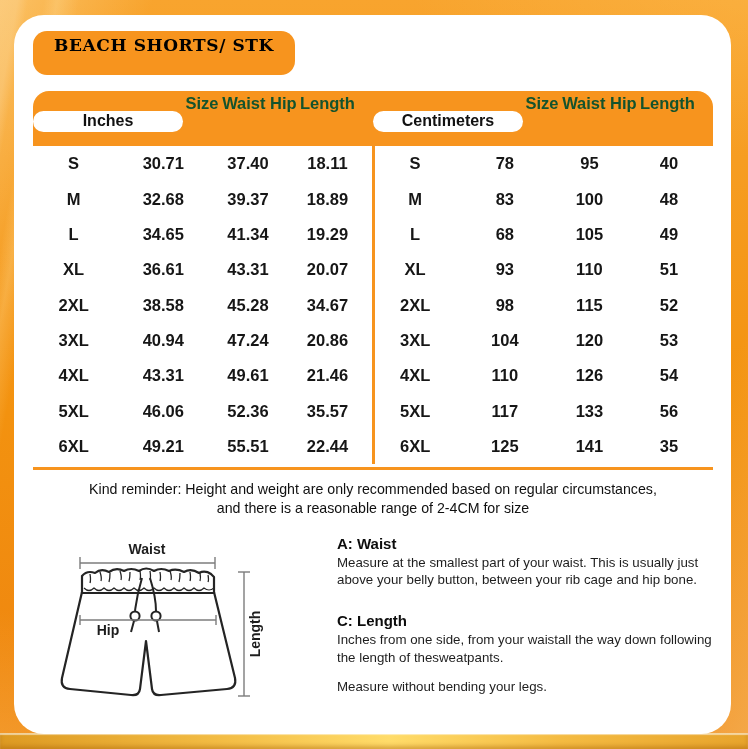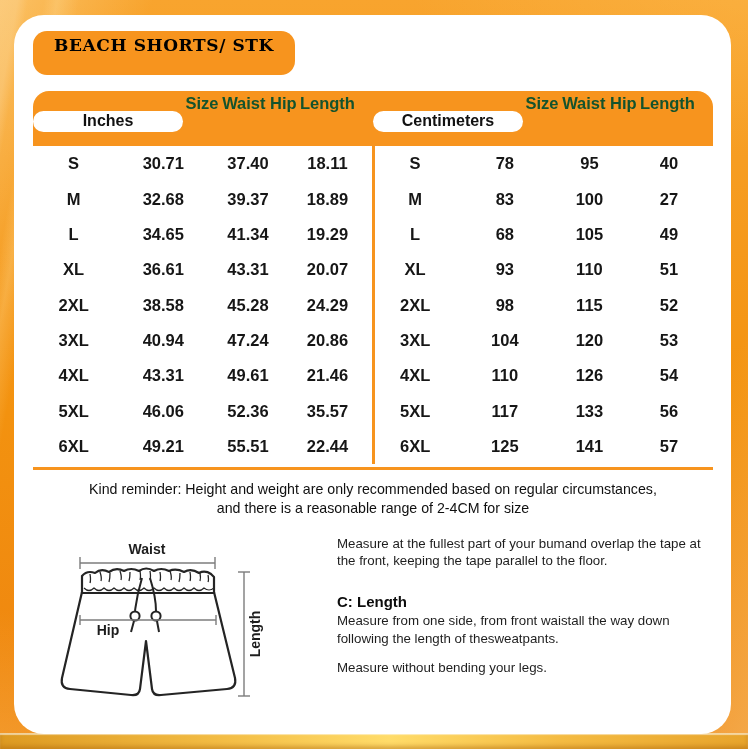--- a/index.html
+++ b/index.html
@@ -110,21 +110,21 @@
           <span class="t-cell">34.65</span>
           <span class="t-cell">41.34</span>
           <span class="t-cell">19.29</span>
           <span class="t-cell">XL</span>
           <span class="t-cell">36.61</span>
           <span class="t-cell">43.31</span>
           <span class="t-cell">20.07</span>
           <span class="t-cell">2XL</span>
           <span class="t-cell">38.58</span>
           <span class="t-cell">45.28</span>
-          <span class="t-cell">24.29</span>
+          <span class="t-cell">34.67</span>
           <span class="t-cell">3XL</span>
           <span class="t-cell">40.94</span>
           <span class="t-cell">47.24</span>
           <span class="t-cell">20.86</span>
           <span class="t-cell">4XL</span>
           <span class="t-cell">43.31</span>
           <span class="t-cell">49.61</span>
           <span class="t-cell">21.46</span>
           <span class="t-cell">5XL</span>
           <span class="t-cell">46.06</span>
@@ -137,21 +137,21 @@
         </div>
       <div class="divider-v"></div>
       <div class="t-body">
           <span class="t-cell">S</span>
           <span class="t-cell">78</span>
           <span class="t-cell">95</span>
           <span class="t-cell">40</span>
           <span class="t-cell">M</span>
           <span class="t-cell">83</span>
           <span class="t-cell">100</span>
-          <span class="t-cell">27</span>
+          <span class="t-cell">48</span>
           <span class="t-cell">L</span>
           <span class="t-cell">68</span>
           <span class="t-cell">105</span>
           <span class="t-cell">49</span>
           <span class="t-cell">XL</span>
           <span class="t-cell">93</span>
           <span class="t-cell">110</span>
           <span class="t-cell">51</span>
           <span class="t-cell">2XL</span>
           <span class="t-cell">98</span>
@@ -165,21 +165,21 @@
           <span class="t-cell">110</span>
           <span class="t-cell">126</span>
           <span class="t-cell">54</span>
           <span class="t-cell">5XL</span>
           <span class="t-cell">117</span>
           <span class="t-cell">133</span>
           <span class="t-cell">56</span>
           <span class="t-cell">6XL</span>
           <span class="t-cell">125</span>
           <span class="t-cell">141</span>
-          <span class="t-cell">57</span>
+          <span class="t-cell">35</span>
         </div>
     </div>
     <div class="rule"></div>
   </div>
 
   <div class="reminder">
     <div>Kind reminder: Height and weight are only recommended based on regular circumstances,</div>
     <div>and there is a reasonable range of 2-4CM for size</div>
   </div>
 
@@ -213,23 +213,26 @@
 
         <line x1="29" y1="90" x2="165" y2="90" stroke="#7c7c7c" stroke-width="1.4"></line>
         <line x1="29" y1="85" x2="29" y2="95" stroke="#7c7c7c" stroke-width="1.4"></line>
         <line x1="165" y1="85" x2="165" y2="95" stroke="#7c7c7c" stroke-width="1.4"></line>
         <text x="57" y="105" font-size="14" text-anchor="middle">Hip</text>
       </svg>
     </div>
 
     <div class="guide">
       <div class="g-block">
-        <div class="g-body">Measure at the fullest part of your bumand overlap the tape at the front, keeping the tape parallel to the floor.</div>
+        <div class="g-title">A: Waist</div>
+        <div class="g-body">Measure at the smallest part of your waist. This is usually just above your belly button, between your rib cage and hip bone.</div>
+      </div>
+      <div class="g-block">
       </div>
       <div class="g-block">
         <div class="g-title">C: Length</div>
-        <div class="g-body">Measure from one side, from front waistall the way down following the length of thesweatpants.</div>
+        <div class="g-body">Inches from one side, from your waistall the way down following the length of thesweatpants.</div>
         <div class="g-body">Measure without bending your legs.</div>
       </div>
     </div>
 
   </div>
 </div>
 
 </body></html>

